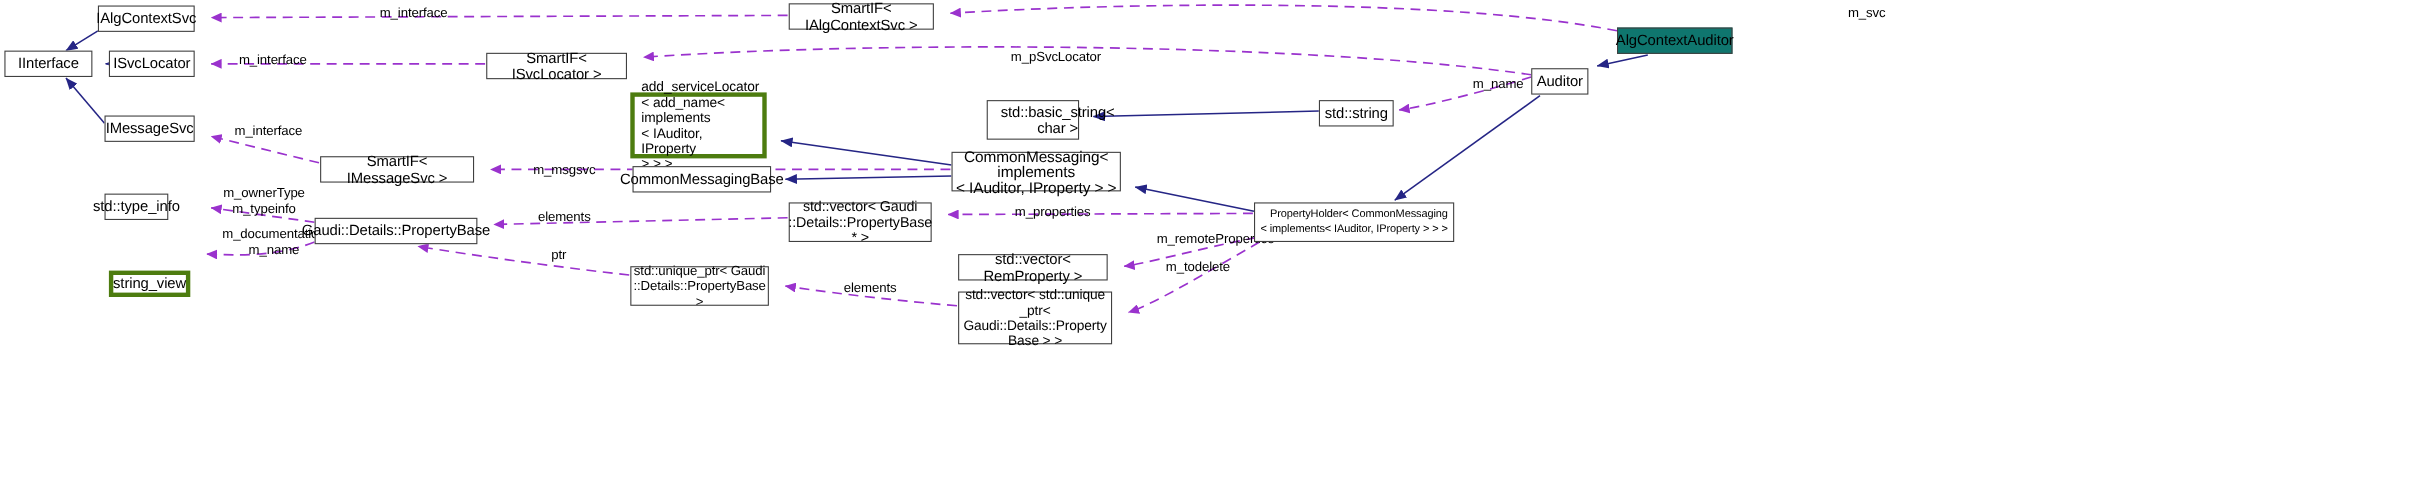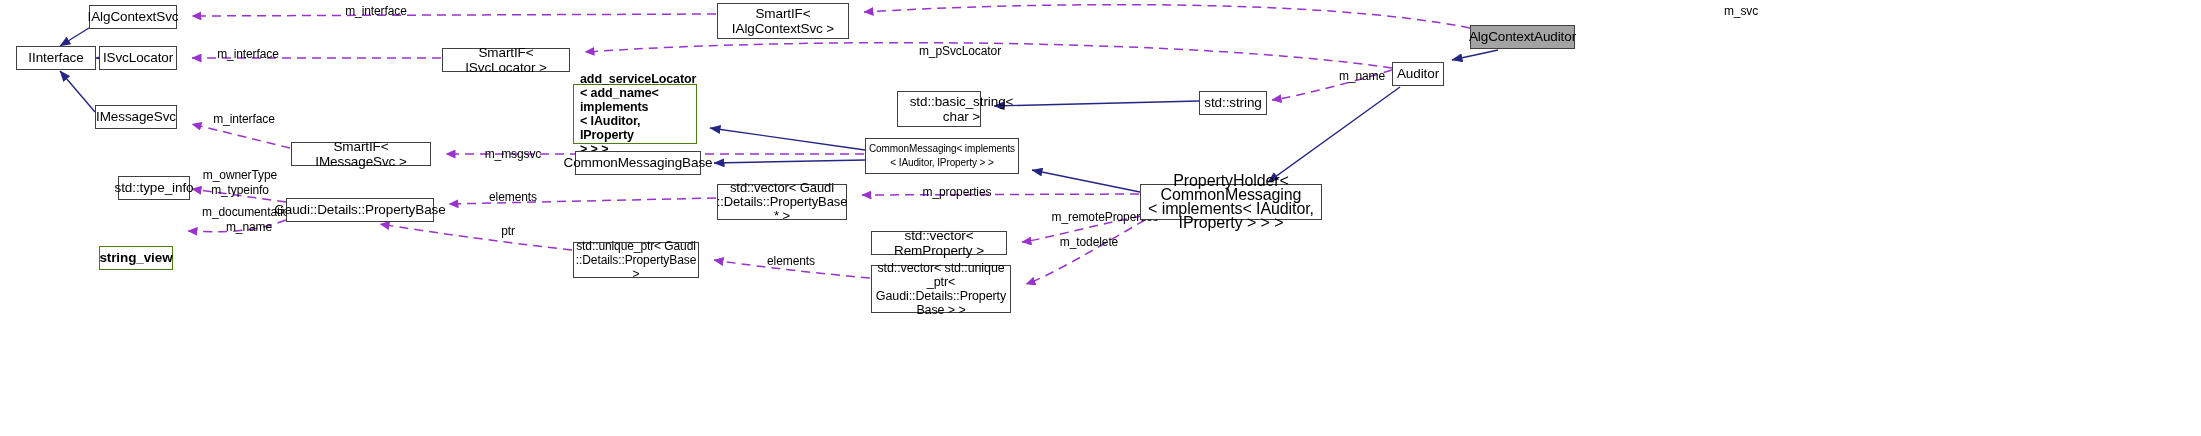--- a/index.html
+++ b/index.html
@@ -35,26 +35,25 @@
     border: 1px solid #404040;
     color: #000000;
     font-size: 13.5px;
     line-height: 15.5px;
     letter-spacing: -0.1px;
     white-space: pre-line;
     padding: 1px 3px;
     z-index: 5;
   }
   .node.focus {
-    background: #a3a3a3;
+    background: #0f766e;
     border-color: #404040;
   }
   .node.external {
-    border: 1px solid #4d7c0f;
-    font-weight: bold;
+    border: 4px solid #4d7c0f;
   }
   .edge-label {
     position: absolute;
     font-size: 12px;
     line-height: 15px;
     color: #000000;
     white-space: pre-line;
     text-align: center;
     background: transparent;
     z-index: 4;
@@ -121,81 +120,81 @@
       <path d="M 1142,216 C 1090,226 1040,240 1022,242" marker-end="url(#arrow-use)"></path>
 
       <path d="M 1145,220 C 1100,246 1050,276 1026,284" marker-end="url(#arrow-use)"></path>
 
       <path d="M 870,278 C 800,272 740,264 714,260" marker-end="url(#arrow-use)"></path>
 
       <path d="M 1392,70 C 1360,80 1300,96 1272,100" marker-end="url(#arrow-use)"></path>
     </g>
   </svg>
 
-  <div class="node" style="left:16px; top:46px; width:80px; height:24px;">IInterface</div>
+  <div class="node" style="left:4px; top:46px; width:80px; height:24px;">IInterface</div>
 
   <div class="node" style="left:89px; top:5px; width:88px; height:24px;">IAlgContextSvc</div>
 
   <div class="node" style="left:99px; top:46px; width:78px; height:24px;">ISvcLocator</div>
 
   <div class="node" style="left:95px; top:105px; width:82px; height:24px;">IMessageSvc</div>
 
-  <div class="node" style="left:95px; top:176px; width:72px; height:24px;margin-left:23px;">std::type_info</div>
+  <div class="node" style="left:95px; top:176px; width:58px; height:24px;">std::type_info</div>
 
   <div class="node external" style="left:99px; top:219px; width:74px; height:24px;margin-top:27px;">string_view</div>
 
   <div class="node" style="left:291px; top:142px; width:140px; height:24px;">SmartIF&lt; IMessageSvc &gt;</div>
 
   <div class="node" style="left:286px; top:198px; width:148px; height:24px;">Gaudi::Details::PropertyBase</div>
 
   <div class="node" style="left:442px; top:48px; width:128px; height:24px;">SmartIF&lt; ISvcLocator &gt;</div>
 
   <div class="node external" style="left:573px; top:84px; width:124px; height:60px; font-size:12.5px; line-height:14px; justify-content:flex-start; text-align:left; padding-left:6px;">add_serviceLocator
 &lt; add_name&lt; implements
 &lt; IAuditor, IProperty
 &gt; &gt; &gt;</div>
 
   <div class="node" style="left:575px; top:151px; width:126px; height:24px;">CommonMessagingBase</div>
 
   <div class="node" style="left:573px; top:242px; width:126px; height:36px; font-size:12px; line-height:14px;">std::unique_ptr&lt; Gaudi
 ::Details::PropertyBase &gt;</div>
 
-  <div class="node" style="left:717px; top:3px; width:132px; height:36px;">SmartIF&lt; IAlgContextSvc &gt;</div>
+  <div class="node" style="left:717px; top:3px; width:132px; height:24px;">SmartIF&lt; IAlgContextSvc &gt;</div>
 
   <div class="node" style="left:717px; top:184px; width:130px; height:36px; font-size:13px; line-height:14px;">std::vector&lt; Gaudi
 ::Details::PropertyBase * &gt;</div>
 
   <div class="node" style="left:871px; top:231px; width:136px; height:24px;">std::vector&lt; RemProperty &gt;</div>
 
   <div class="node" style="left:871px; top:265px; width:140px; height:48px; font-size:12.5px; line-height:14px;">std::vector&lt; std::unique
 _ptr&lt; Gaudi::Details::Property
 Base &gt; &gt;</div>
 
-  <div class="node" style="left:865px; top:138px; width:154px; height:36px; font-size:10px; line-height:14px;">CommonMessaging&lt; implements
+  <div class="node" style="left:865px; top:138px; width:154px; height:36px; font-size:14px; line-height:14px;">CommonMessaging&lt; implements
 &lt; IAuditor, IProperty &gt; &gt;</div>
 
   <div class="node" style="left:897px; top:91px; width:84px; height:36px;padding-left:48px;">std::basic_string&lt;
 char &gt;</div>
 
   <div class="node" style="left:1199px; top:91px; width:68px; height:24px;">std::string</div>
 
-  <div class="node" style="left:1140px; top:184px; width:182px; height:36px; font-size:16px; line-height:14px;">PropertyHolder&lt; CommonMessaging
+  <div class="node" style="left:1140px; top:184px; width:182px; height:36px; font-size:10px; line-height:14px;text-align:right;">PropertyHolder&lt; CommonMessaging
 &lt; implements&lt; IAuditor, IProperty &gt; &gt; &gt;</div>
 
   <div class="node" style="left:1392px; top:62px; width:52px; height:24px;">Auditor</div>
 
   <div class="node focus" style="left:1470px; top:25px; width:105px; height:24px;">AlgContextAuditor</div>
 
   <div class="edge-label" style="left:331px; top:4px; width:90px;">m_interface</div>
 
   <div class="edge-label" style="left:203px; top:47px; width:90px;">m_interface</div>
 
   <div class="edge-label" style="left:199px; top:112px; width:90px;">m_interface</div>
 
-  <div class="edge-label" style="left:1714px; top:4px; width:54px;">m_svc</div>
+  <div class="edge-label" style="left:1670px; top:4px; width:54px;">m_svc</div>
 
   <div class="edge-label" style="left:905px; top:44px; width:110px;">m_pSvcLocator</div>
 
   <div class="edge-label" style="left:1331px; top:69px; width:62px;">m_name</div>
 
   <div class="edge-label" style="left:475px; top:147px; width:76px;">m_msgsvc</div>
 
   <div class="edge-label" style="left:190px; top:168px; width:100px;">m_ownerType
 m_typeinfo</div>
 

